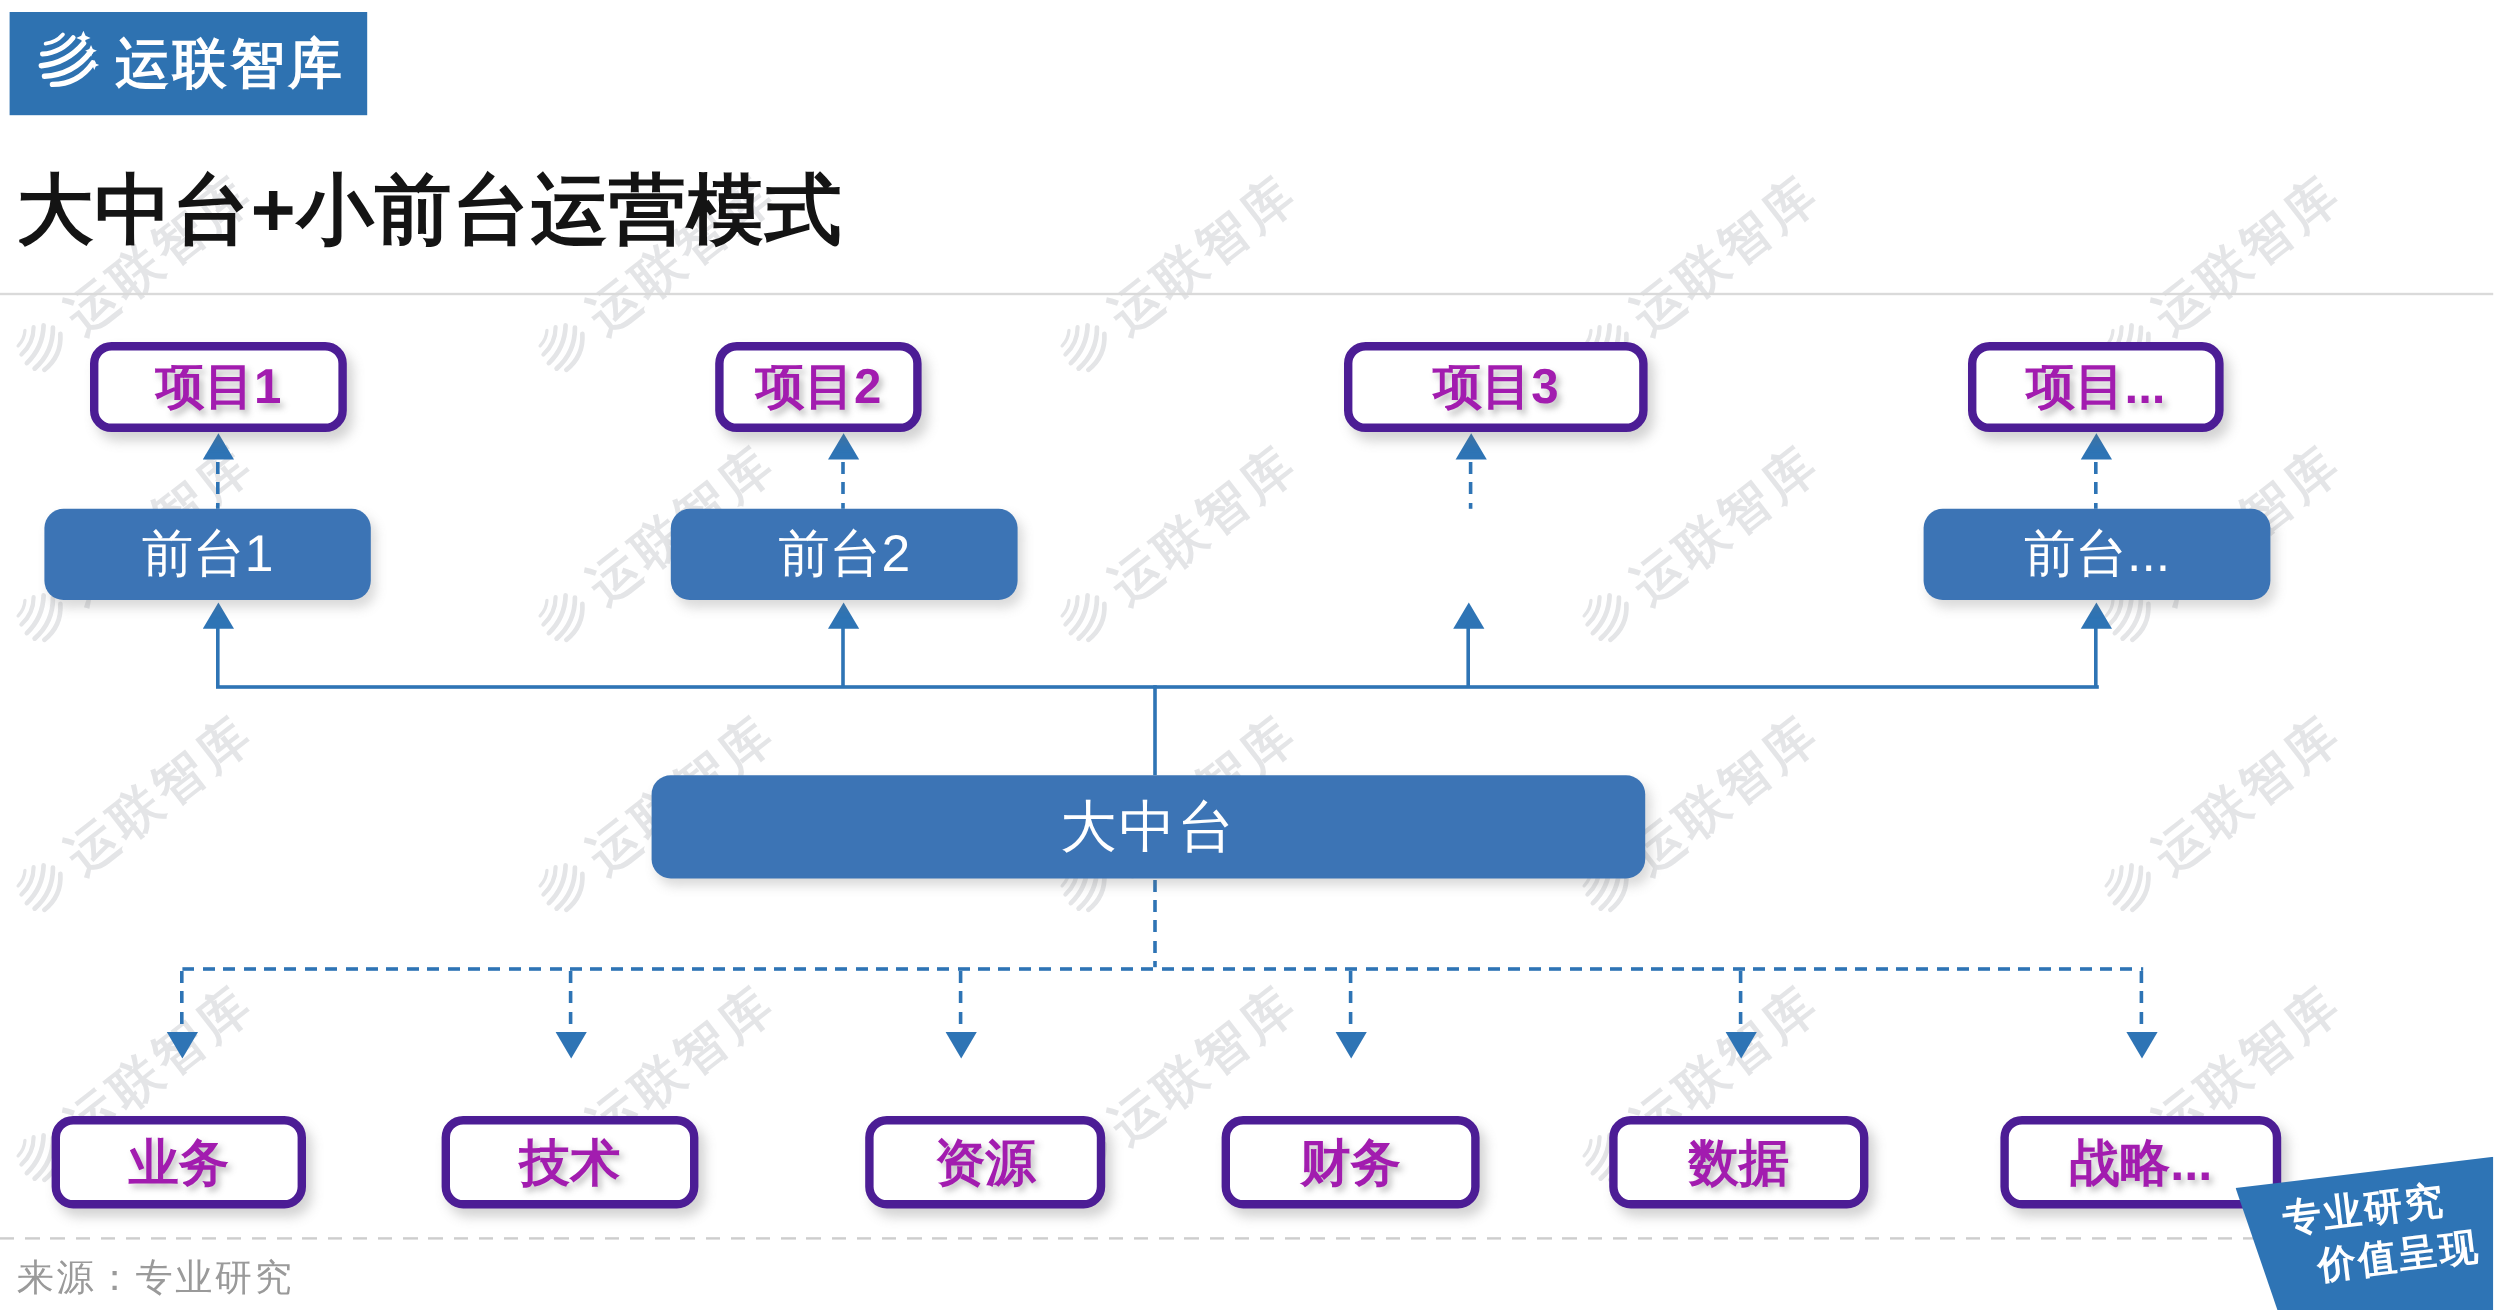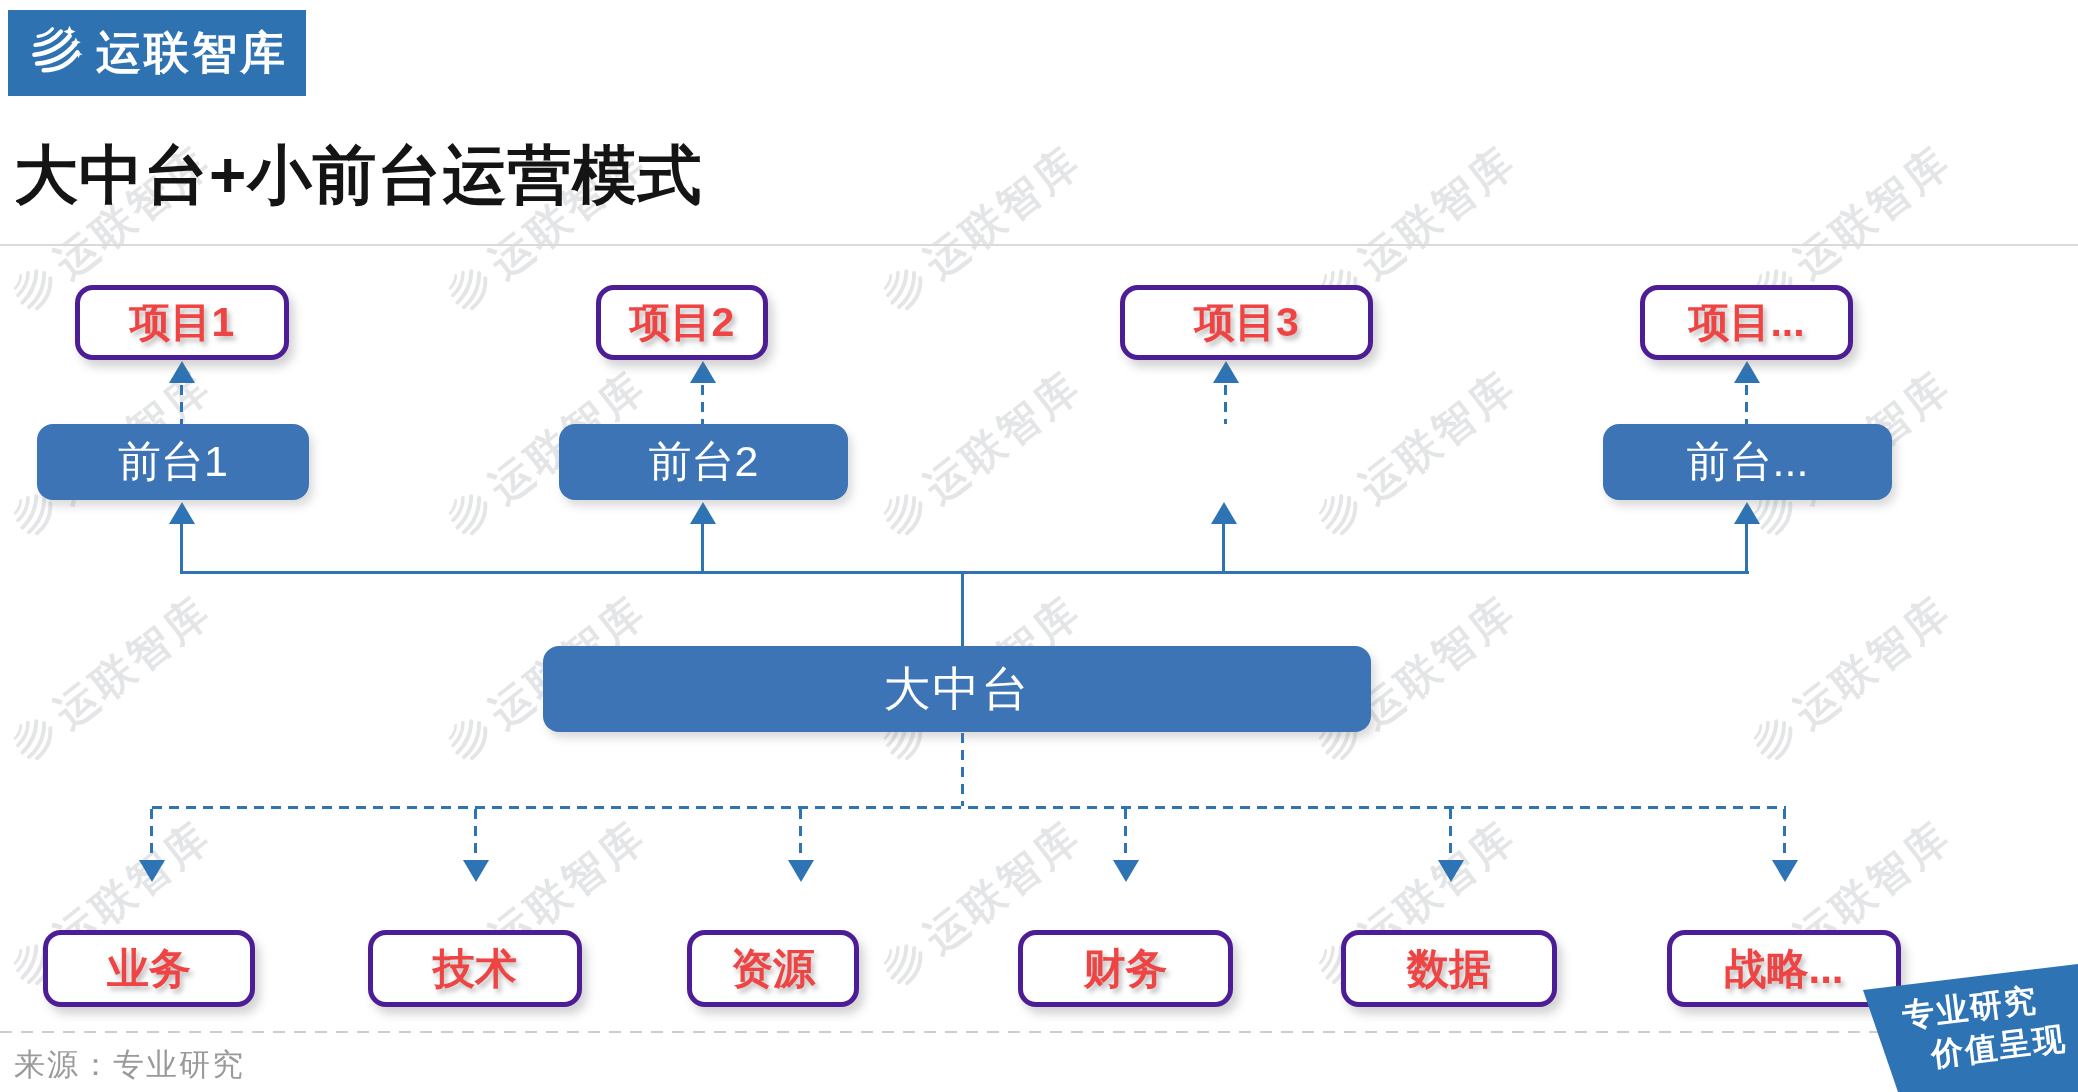--- a/index.html
+++ b/index.html
@@ -26,21 +26,21 @@
     transform:translate(-50%,-50%) rotate(-38deg);white-space:nowrap;
   }
   .wm span{font-size:42px;font-weight:700;letter-spacing:4px;}
   .wm svg{flex:0 0 auto;}
   
   .node{
     position:absolute;display:flex;align-items:center;justify-content:center;
     box-sizing:border-box;z-index:2;white-space:nowrap;
   }
   .outline{
-    background:#fff;border:5px solid #4c1d95;border-radius:18px;color:#ef4444;
+    background:#fff;border:7px solid #4c1d95;border-radius:18px;color:#a21caf;
     font-weight:600;box-shadow:5px 7px 10px rgba(110,110,110,.30);
     text-shadow:3px 4px 5px rgba(110,110,110,.45);
   }
   .solid{
     background:#3C74B5;border-radius:16px;color:#fff;font-weight:500;
     box-shadow:4px 6px 9px rgba(110,110,110,.25);
   }
   .proj{top:285px;height:75px;font-size:41px;}
   .front{top:424px;height:76px;font-size:43px;}
   .center-box{left:543px;top:646px;width:828px;height:86px;font-size:47px;letter-spacing:2px;}
@@ -382,21 +382,21 @@
   <div class="arrow-down" style="left:788px;top:860px"></div>
   <div class="vline-dash" style="left:1124px;top:809px;height:52px"></div>
   <div class="arrow-down" style="left:1113px;top:860px"></div>
   <div class="vline-dash" style="left:1449px;top:809px;height:52px"></div>
   <div class="arrow-down" style="left:1438px;top:860px"></div>
   <div class="vline-dash" style="left:1783px;top:809px;height:52px"></div>
   <div class="arrow-down" style="left:1772px;top:860px"></div>
 
   <div class="node outline dept" style="left:43px;width:212px">业务</div>
   <div class="node outline dept" style="left:368px;width:214px">技术</div>
-  <div class="node outline dept" style="left:687px;width:172px">资源</div>
+  <div class="node outline dept" style="left:721px;width:200px">资源</div>
   <div class="node outline dept" style="left:1341px;width:216px">数据</div>
   <div class="node outline dept" style="left:1018px;width:215px">财务</div>
   <div class="node outline dept" style="left:1667px;width:234px">战略...</div>
 
   <div class="bottom-dash"></div>
   <div class="source">来源：专业研究</div>
   <div class="badge">
     <div class="badge-text">
       <div class="l1">专业研究</div>
       <div class="l2">价值呈现</div>

